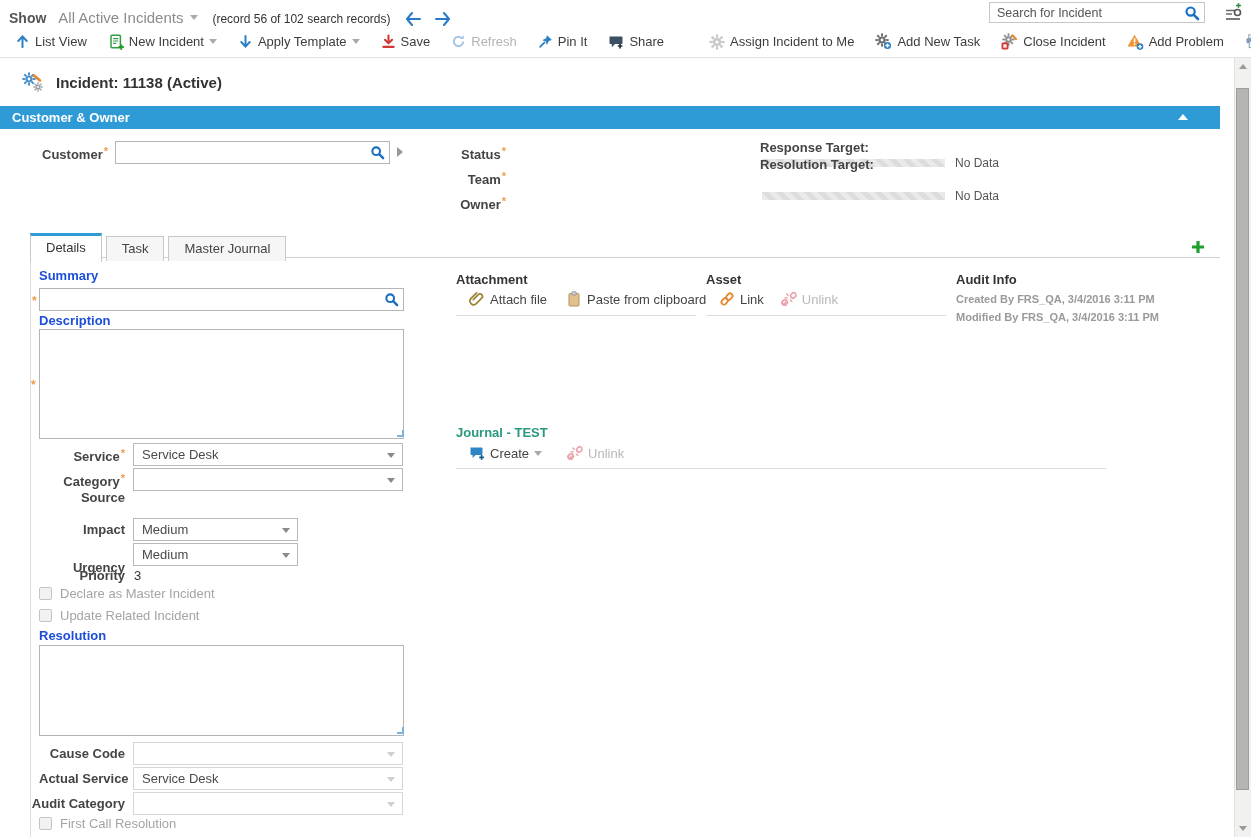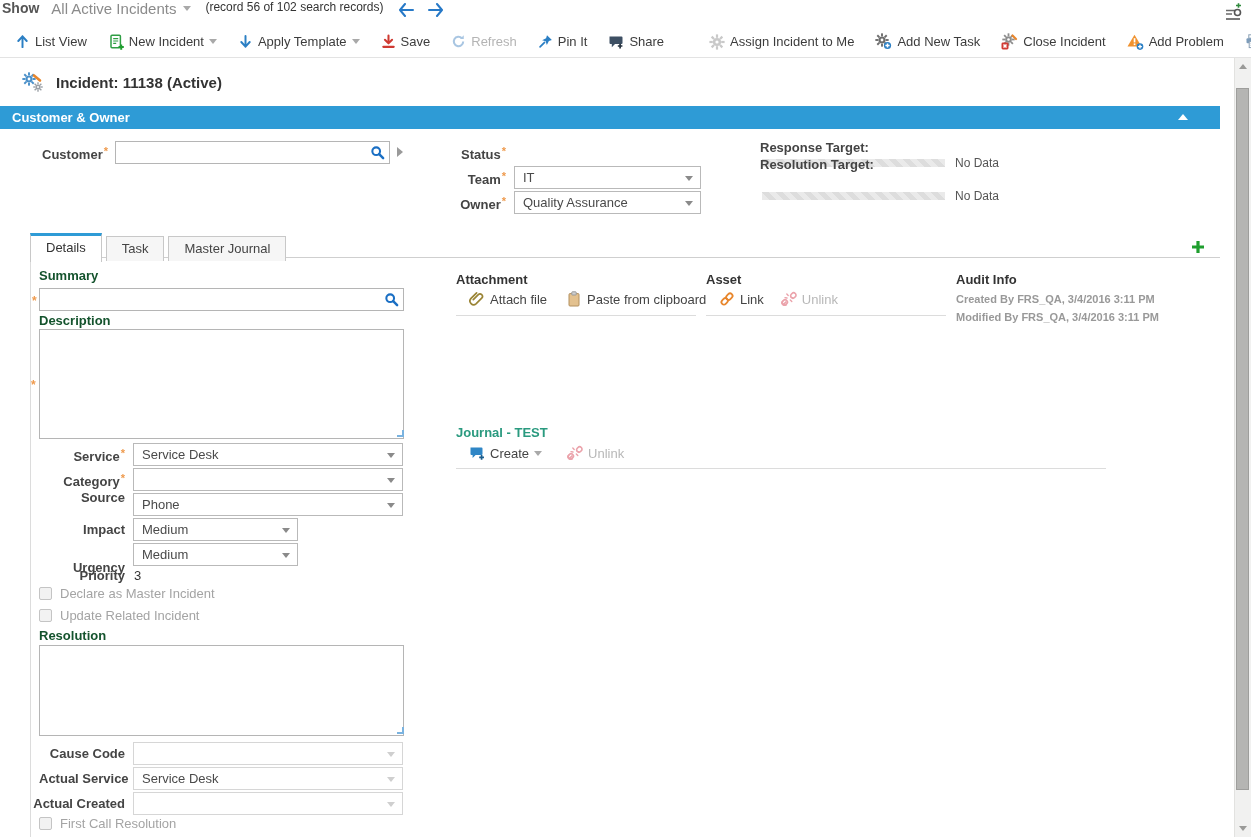--- a/index.html
+++ b/index.html
@@ -1,21 +1,21 @@
 <!DOCTYPE html>
 <html><head>
 <meta charset="utf-8">
 <style>
   * { box-sizing: border-box; margin:0; padding:0; }
   html,body { width:1251px; height:837px; overflow:hidden; }
   body { position:relative; background:#fff; font-family:"Liberation Sans", sans-serif; color:#444; }
   .icn { display:inline-block; vertical-align:middle; flex:none; }
 
   
-  .topbar { position:absolute; top:0; left:0; right:0; height:26px; display:flex; align-items:flex-start; padding-left:2px; background:#fff; }
+  .topbar { position:absolute; top:0; left:0; right:0; height:26px; display:flex; align-items:flex-end; padding-left:9px; background:#fff; }
   .show-label { font-size:14px; font-weight:bold; color:#555; }
   .view-selector { display:flex; align-items:center; gap:7px; margin-left:12px; font-size:15px; color:#8b8b8b; cursor:pointer; }
   .record-counter { margin-left:14px; font-size:12px; color:#333; }
   .nav-arrow { margin-left:16px; font-weight:bold; color:#2779c7; font-size:15px; cursor:pointer; width:16px; text-align:center; }
   .nav-arrow.svgwrap { margin-left:14px; }
   .searchbox { position:absolute; right:46px; top:2px; width:216px; height:21px; border:1px solid #c6c6c6; background:#fff; display:flex; align-items:center; padding:0 4px 0 7px; }
   .searchbox input { border:none; outline:none; flex:1; font-family:"Liberation Sans",sans-serif; font-size:12.5px; color:#444; }
   .searchbox input::placeholder { color:#555; opacity:1; }
   .advsearch { position:absolute; right:8px; top:3px; cursor:pointer; }
 
@@ -50,21 +50,21 @@
   .target-label { position:absolute; font-size:13px; font-weight:bold; color:#444; }
 
   
   .tabstrip { position:absolute; top:233px; left:30px; display:flex; align-items:flex-end; gap:4px; z-index:3; }
   .tab { border:1px solid #c8c8c8; border-bottom:none; background:#f6f6f6; font-size:13px; color:#444; padding:4px 15px 5px; cursor:pointer; }
   .tab.active { background:#fff; border-top:3px solid #2e9bd6; padding-top:4px; padding-bottom:7px; margin-bottom:-1px; color:#333; }
   .add-tab { position:absolute; top:237px; left:1190px; cursor:pointer; z-index:3; }
 
   
   .panel { position:absolute; top:257px; left:30px; right:31px; bottom:0; border-top:1px solid #cfcfcf; border-left:1px solid #dcdcdc; background:#fff; }
-  .plabel { position:absolute; font-size:13px; font-weight:bold; color:#14532d; white-space:nowrap; }
+  .plabel { position:absolute; font-size:13px; font-weight:bold; color:#1d4ed8; white-space:nowrap; }
   .star { position:absolute; color:#ef9a4d; font-size:12px; font-weight:bold; }
   .tarea { position:absolute; border:1px solid #b5b5b5; background:#fff; }
   .grip { position:absolute; width:7px; height:7px; border-right:2px solid #7ab3e0; border-bottom:2px solid #7ab3e0; }
   .cbrow { position:absolute; display:flex; align-items:center; gap:8px; font-size:13px; color:#a4a4a4; }
   .cbox { width:13px; height:13px; border:1px solid #c4c4c4; background:#f2f2f2; border-radius:2px; }
   .ptext { position:absolute; font-size:13px; color:#333; }
 
   .sec-title { position:absolute; font-size:13px; font-weight:bold; color:#333; white-space:nowrap; }
   .action-row { position:absolute; display:flex; align-items:center; gap:7px; font-size:13px; color:#444; white-space:nowrap; }
   .action { display:flex; align-items:center; gap:5px; cursor:pointer; }
@@ -130,20 +130,26 @@
   <span class="nav-arrow svgwrap">
     <svg class="icn" width="16" height="14" viewBox="0 0 16 14">
         <path d="M7 1 L2 7 L7 13 M2.5 7 H15" fill="none" stroke="#2779c7" stroke-width="2" stroke-linecap="round" stroke-linejoin="round"></path>
       </svg>
   </span>
   <span class="nav-arrow svgwrap">
     <svg class="icn" width="16" height="14" viewBox="0 0 16 14">
         <path d="M9 1 L14 7 L9 13 M13.5 7 H1" fill="none" stroke="#2779c7" stroke-width="2" stroke-linecap="round" stroke-linejoin="round"></path>
       </svg>
   </span>
+  <span class="searchbox">
+    <input type="text" placeholder="Search for Incident" style="">
+    <svg class="icn" width="16" height="16" viewBox="0 0 16 16" style="color:#1a6fc4">
+        <use href="#i-mag"></use>
+      </svg>
+  </span>
   <span class="advsearch">
     <svg class="icn" width="19" height="19" viewBox="0 0 19 19">
       <path d="M2 7.5h9 M2 11h6" stroke="#6b6b6b" stroke-width="1.6"></path>
       <path d="M2 16h14" stroke="#6b6b6b" stroke-width="1.8"></path>
       <circle cx="13.5" cy="9.5" r="3" fill="none" stroke="#555" stroke-width="1.6"></circle>
       <path d="M12 2.5h5 M14.5 0.2v4.6" stroke="#2f8a3c" stroke-width="1.6"></path>
     </svg>
   </span>
 </div>
 
@@ -263,30 +269,22 @@
     <input type="text" value="" style="">
     <svg class="icn" width="15" height="15" viewBox="0 0 16 16" style="color:#1a6fc4">
         <use href="#i-mag"></use>
       </svg>
   </span>
   <span class="expand-arrow" style="left:397px; top:18px;"></span>
 
   <span class="flabel req" style="left:420px; top:16px; width:86px;">Status</span>
 
   <span class="flabel req" style="left:420px; top:41px; width:86px;">Team</span>
-  <span class="sel" style="left:514px; top:37px; width:187px;">
-    <span>IT</span>
-    <span class="caret"></span>
-  </span>
 
   <span class="flabel req" style="left:420px; top:66px; width:86px;">Owner</span>
-  <span class="sel" style="left:514px; top:62px; width:187px;">
-    <span>Quality Assurance</span>
-    <span class="caret"></span>
-  </span>
 
   <span class="target-label" style="left:760px; top:11px;">Response Target:</span>
   <span class="pbar" style="left:762px; top:30px;"></span>
   <span class="nodata" style="left:955px; top:27px;">No Data</span>
 
   <span class="target-label" style="left:760px; top:28px;">Resolution Target:</span>
   <span class="pbar" style="left:762px; top:63px;"></span>
   <span class="nodata" style="left:955px; top:60px;">No Data</span>
 </div>
 
@@ -323,24 +321,20 @@
     <span class="caret"></span>
   </span>
 
   <span class="flabel req" style="left:8px; top:214px; width:86px;">Category</span>
   <span class="sel" style="left:102px; top:210px; width:270px;">
     <span></span>
     <span class="caret"></span>
   </span>
 
   <span class="flabel" style="left:8px; top:232px; width:86px;">Source</span>
-  <span class="sel" style="left:102px; top:235px; width:270px;">
-    <span>Phone</span>
-    <span class="caret"></span>
-  </span>
 
   <span class="flabel" style="left:8px; top:264px; width:86px;">Impact</span>
   <span class="sel" style="left:102px; top:260px; width:165px;">
     <span>Medium</span>
     <span class="caret"></span>
   </span>
 
   <span class="flabel" style="left:8px; top:289px; width:86px;margin-top:13px;">Urgency</span>
   <span class="sel" style="left:102px; top:285px; width:165px;">
     <span>Medium</span>
@@ -368,21 +362,21 @@
     <span></span>
     <span class="caret"></span>
   </span>
 
   <span class="flabel" style="left:8px; top:513px; width:86px;">Actual Service</span>
   <span class="sel dim" style="left:102px; top:509px; width:270px;">
     <span>Service Desk</span>
     <span class="caret"></span>
   </span>
 
-  <span class="flabel" style="left:0px; top:538px; width:94px;">Actual Created</span>
+  <span class="flabel" style="left:0px; top:538px; width:94px;">Audit Category</span>
   <span class="sel dim" style="left:102px; top:534px; width:270px;">
     <span></span>
     <span class="caret"></span>
   </span>
 
   <span class="cbrow" style="left:8px; top:558px;">
     <span class="cbox"></span>
     <span>First Call Resolution</span>
   </span>
 

